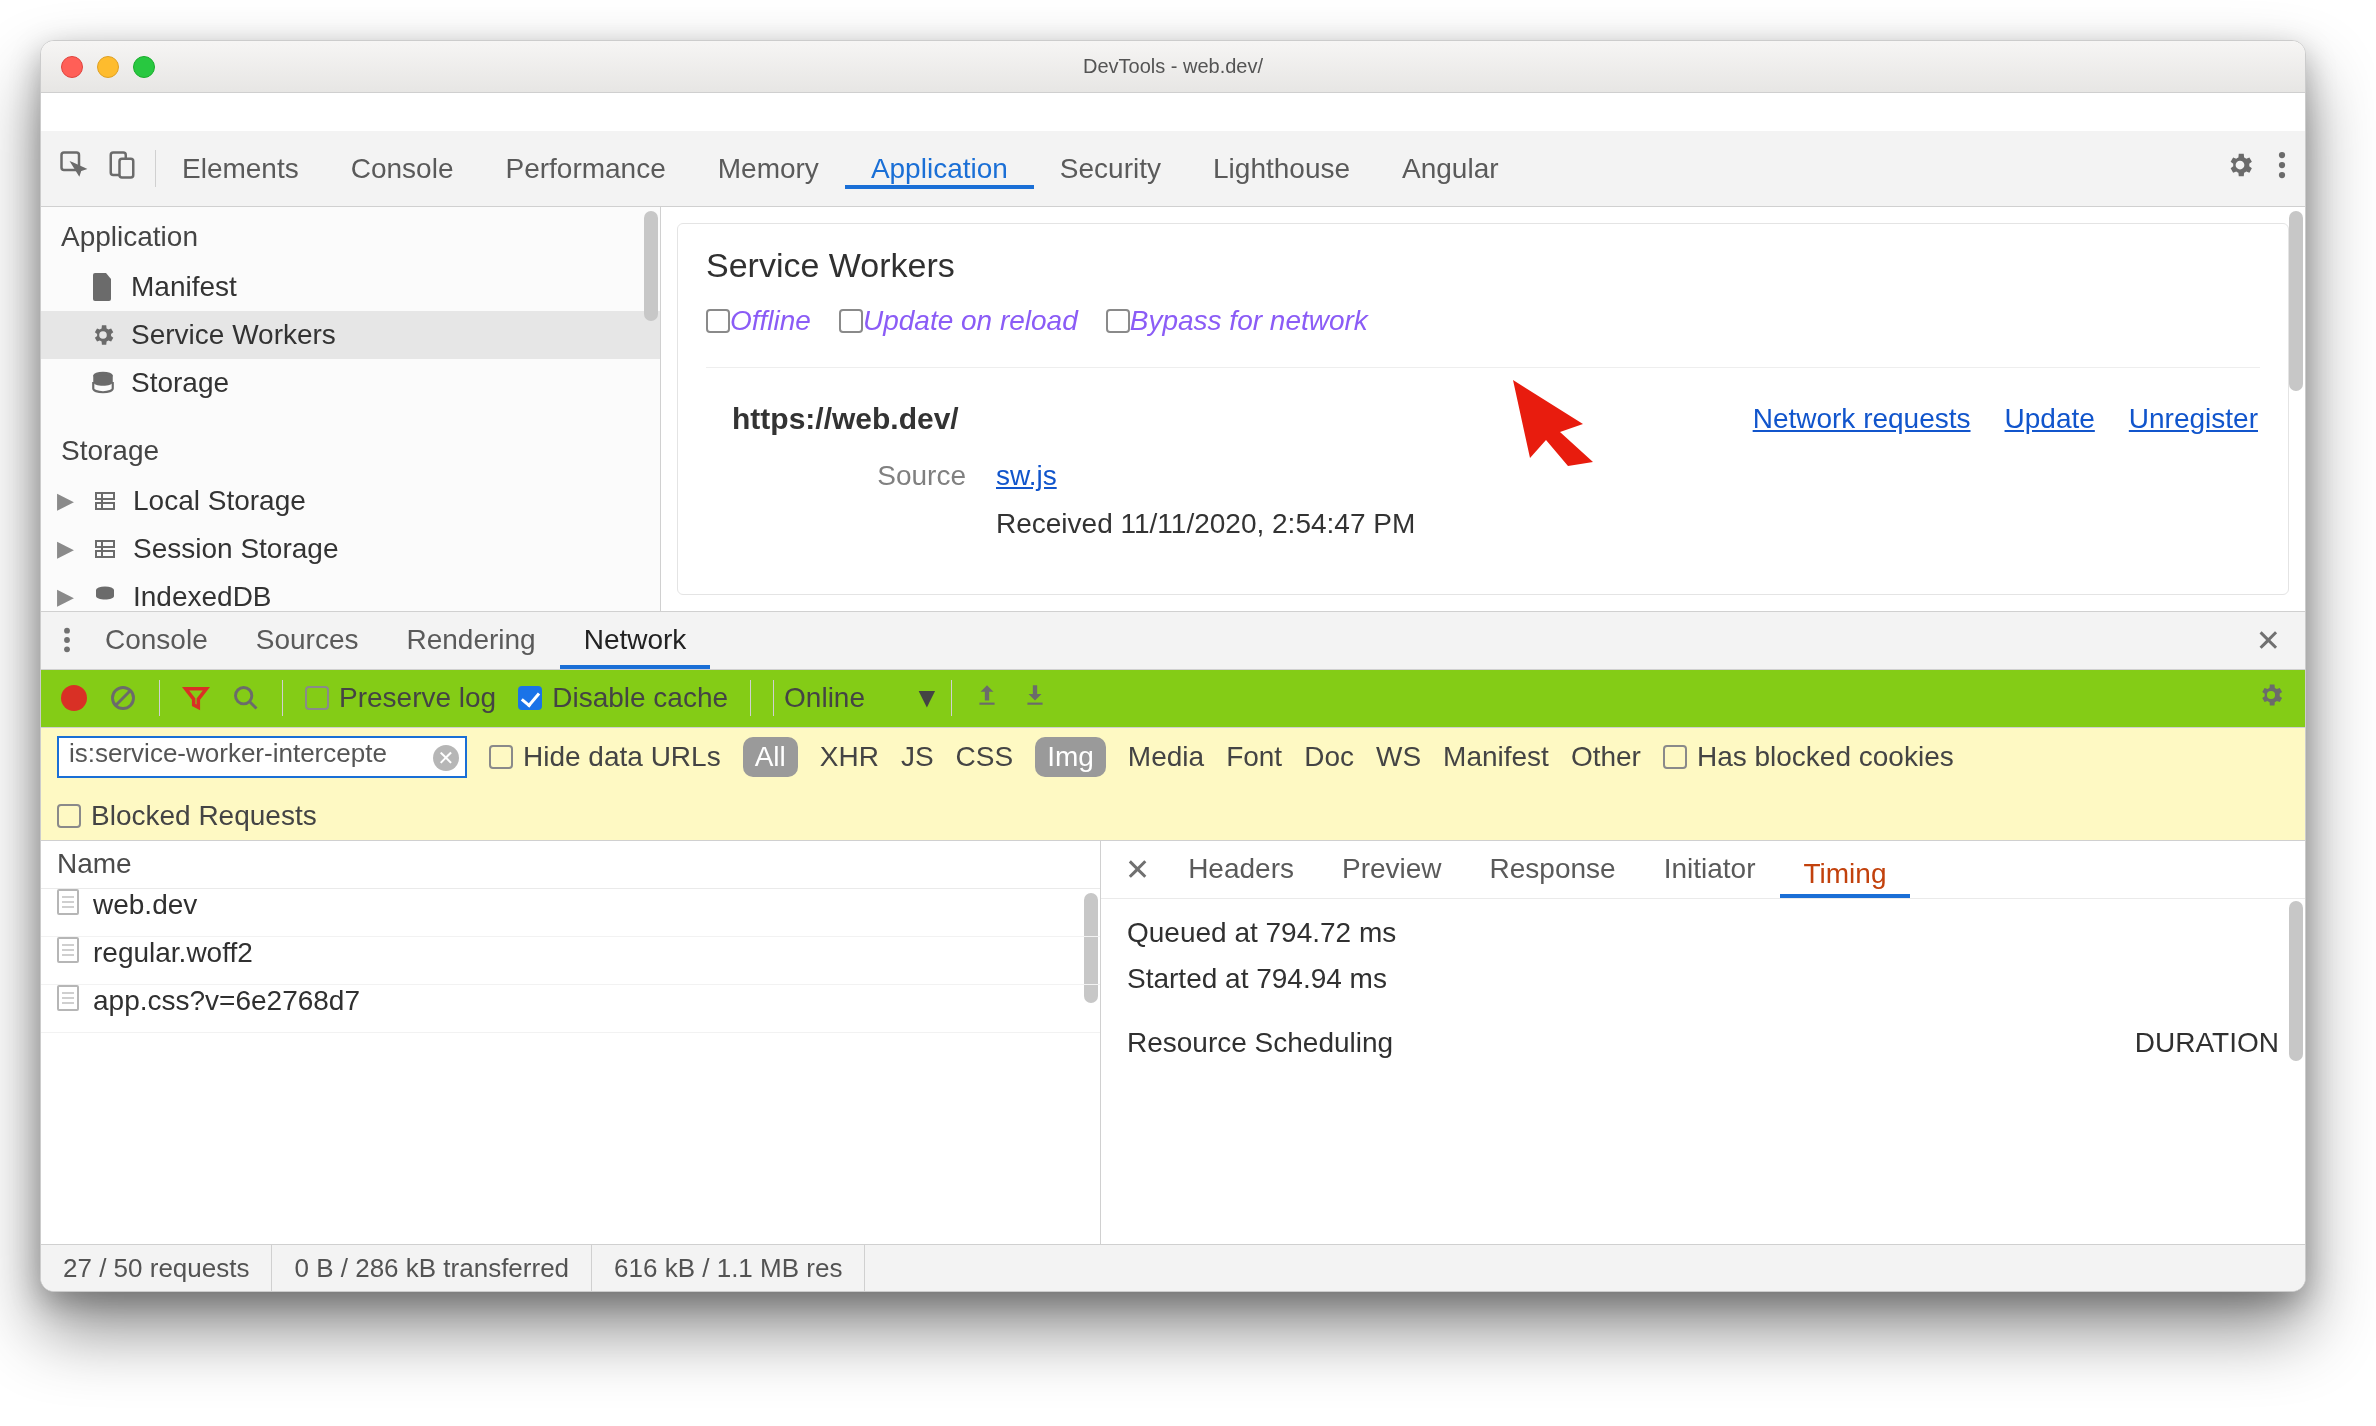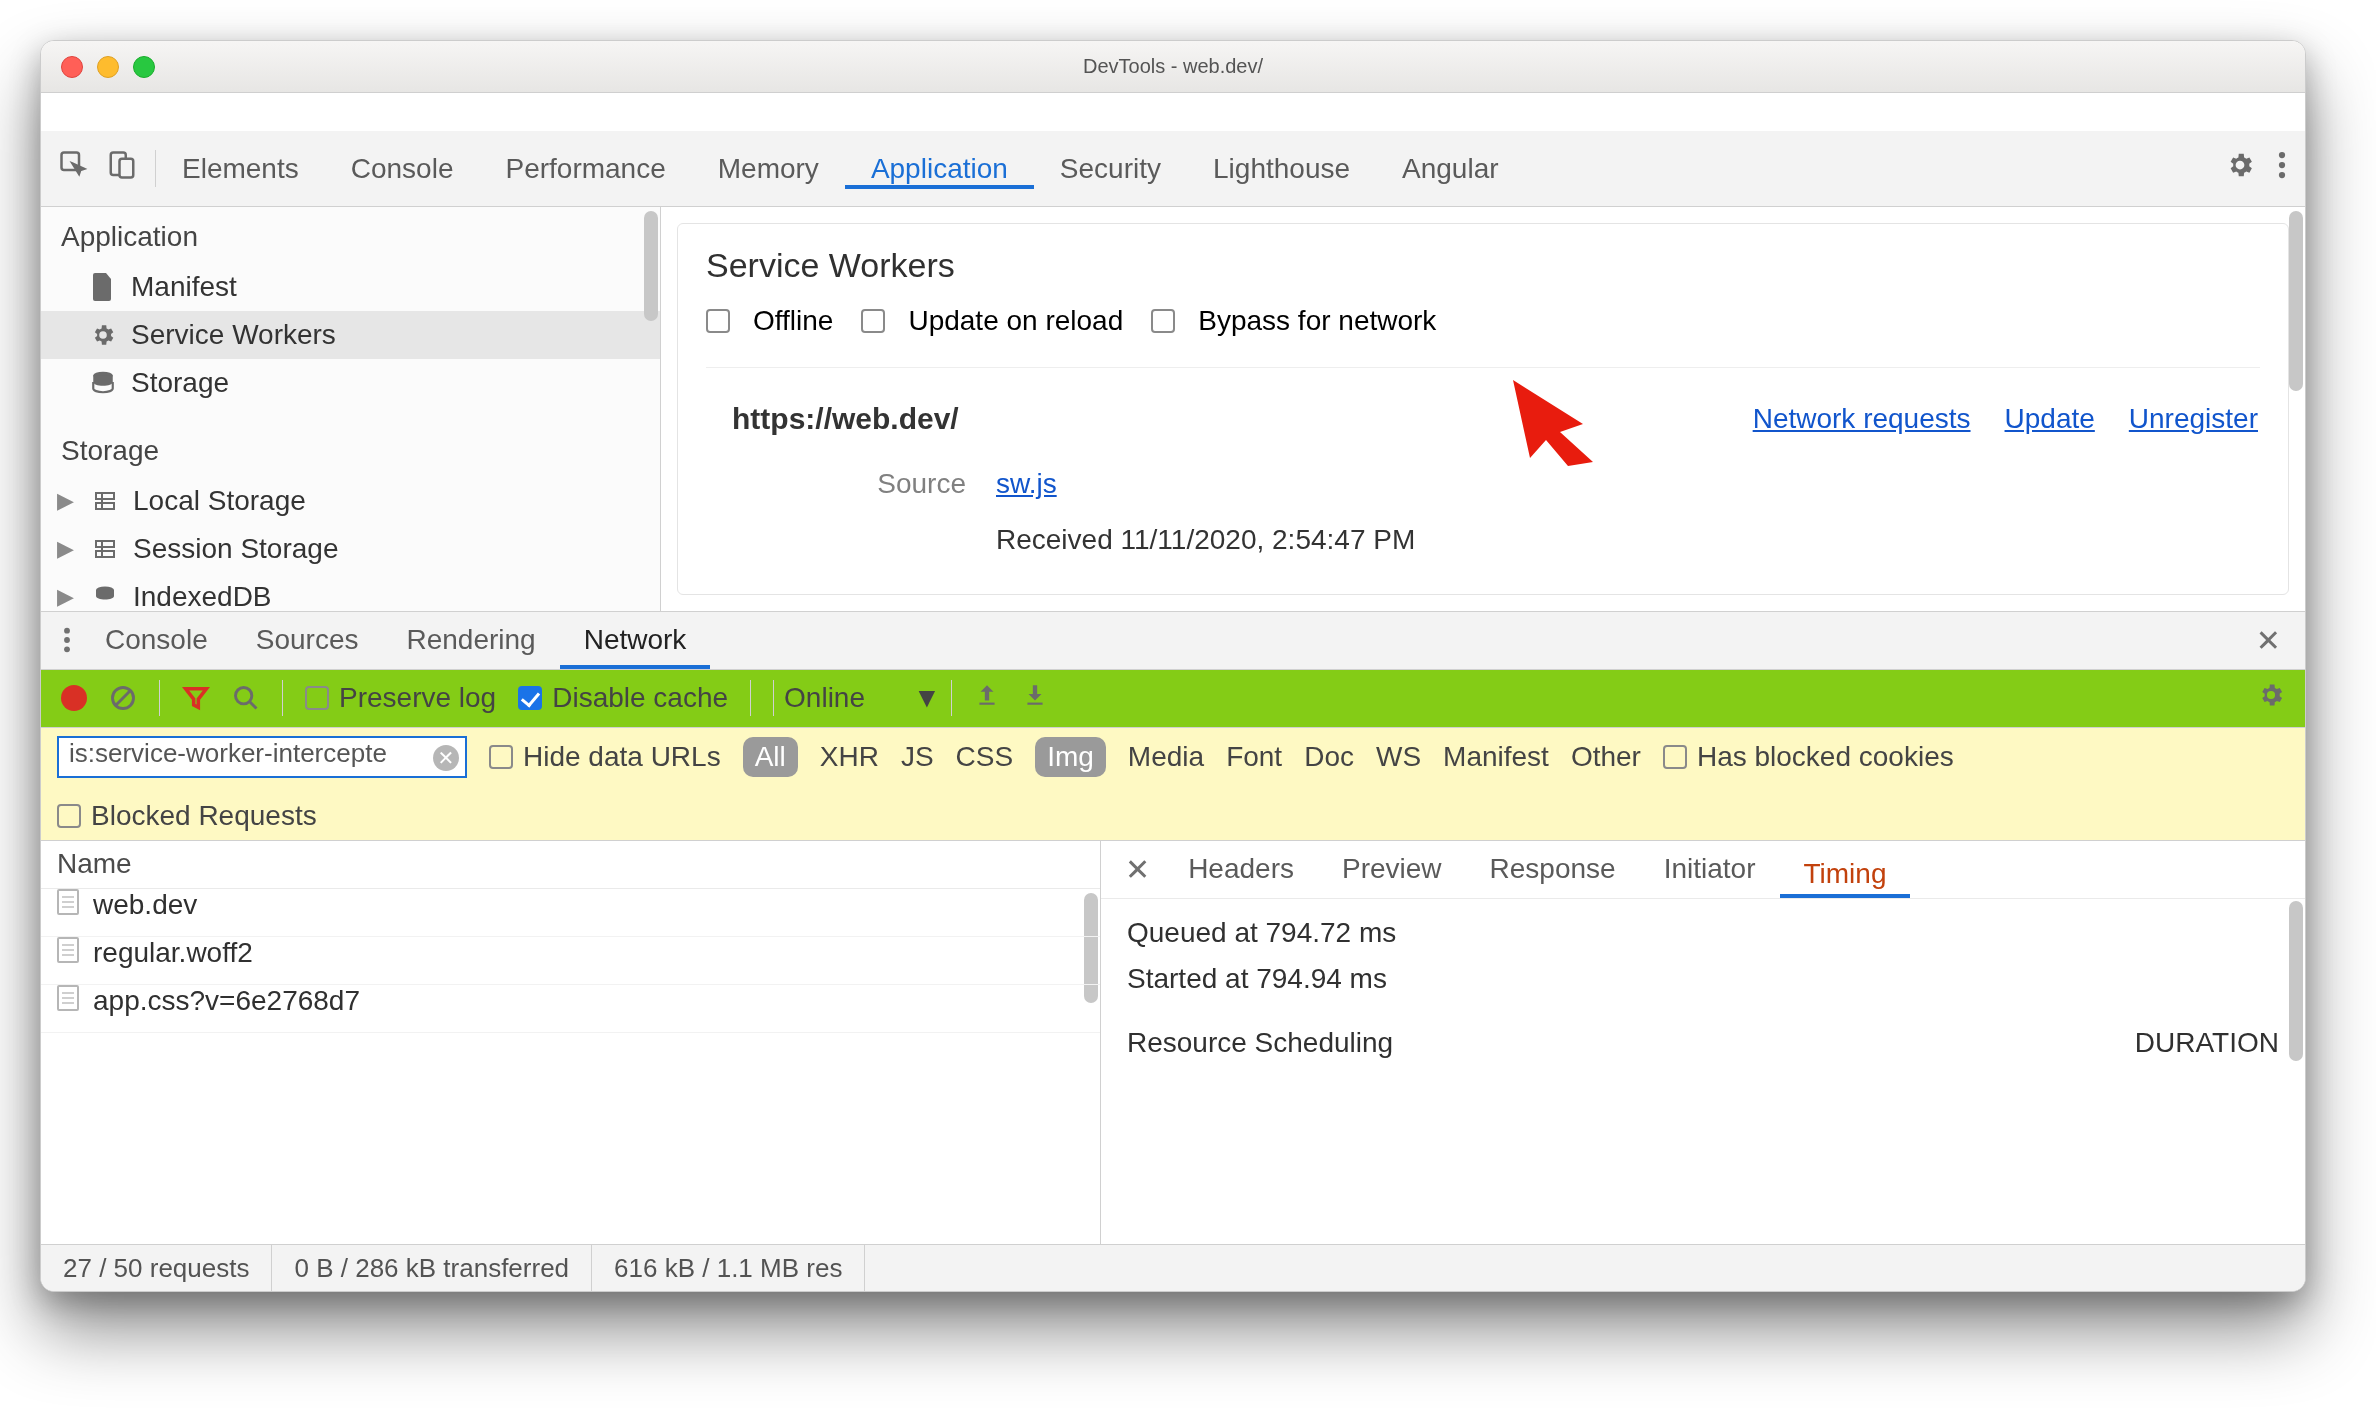--- a/index.html
+++ b/index.html
@@ -98,27 +98,27 @@
   .sp-inner {
     position:absolute; inset:16px;
     border:1px solid #e4e4e4;
     border-radius:6px;
     background:#ffffff;
     padding: 22px 28px 28px 28px;
     overflow:hidden;
   }
   .sp-title { font-size:34px; color:#303030; margin-bottom:20px; }
   .sp-checks { display:flex; gap:28px; align-items:center; margin-bottom:34px; padding-bottom:30px; border-bottom:1px solid #eee;}
-  .chk { display:flex; align-items:center; gap:23px; color:#000000; }
+  .chk { display:flex; align-items:center; gap:0; color:#8b5cf6;font-style:italic; }
   .box { width:24px; height:24px; border:2px solid #8a8a8a; border-radius:4px; }
   .sp-origin-row { display:flex; align-items:center; justify-content:space-between; padding: 0 2px 22px 26px; }
   .sp-origin { font-weight:700; font-size:30px; color:#333; }
   .sp-links { display:flex; gap:34px; font-size:28px;}
   .sp-links a { color:#1155cc; text-decoration:underline; cursor:pointer;}
-  .field-row { display:flex; align-items:center; gap:30px; padding: 2px 0 14px 0; margin-top: 8px;}
+  .field-row { display:flex; align-items:center; gap:30px; padding: 2px 0 14px 0;}
   .field-label { width:260px; text-align:right; color:#808080; font-size:28px;}
   .field-value { color:#333; font-size:28px;}
   .field-value.link { color:#1155cc; text-decoration:underline; cursor:pointer;}
   .sp-scroll { position:absolute; right:2px; top:4px; width:14px; height:180px; background:#c7c7c7; border-radius:8px;}
 
   
   .arrow-ann { position:absolute; top:138px; left:820px; pointer-events:none;}
 
   
   .drawer-tabs {

